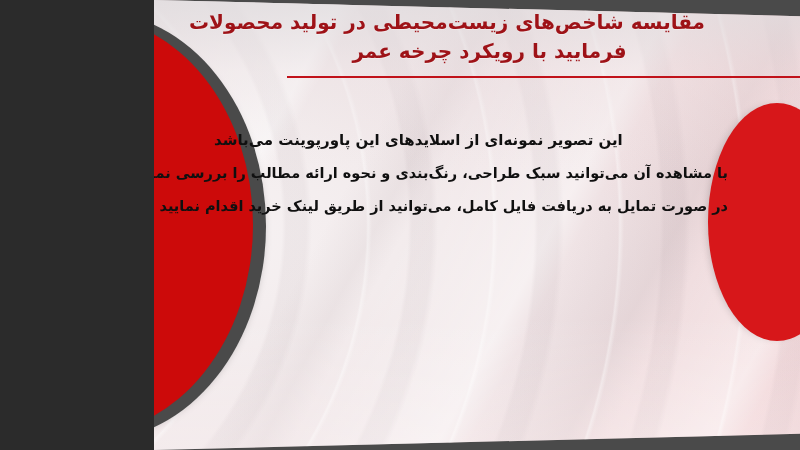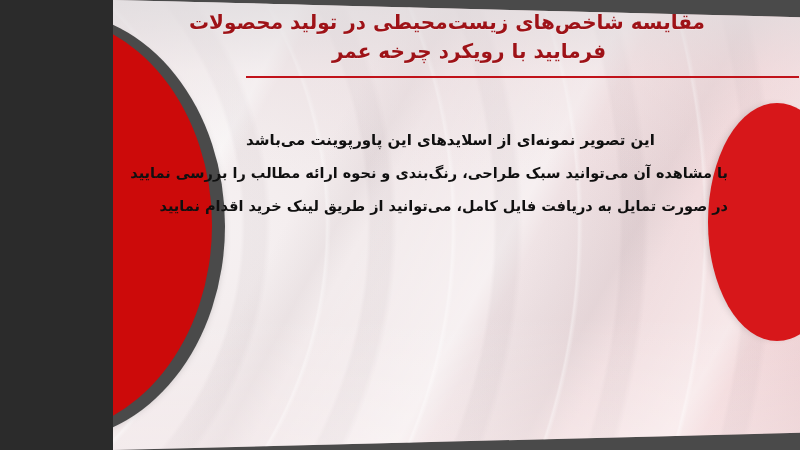--- a/index.html
+++ b/index.html
@@ -7,21 +7,20 @@
     padding: 0;
     background: #2b2b2b;
   }
   .slide {
     position: relative;
     width: 646px;
     height: 450px;
     overflow: hidden;
     background: #4a4a4a;
     font-family: "DejaVu Sans", "Liberation Sans", sans-serif;
-    padding-left: 41px;
   }
 
   
   .frame-band {
     position: absolute;
     left: 0;
     width: 800px;
     background: #4a4a4a;
     z-index: 1;
   }
@@ -170,21 +169,21 @@
     background: #c1121a;
   }
 
   
   .body-block {
     position: absolute;
     z-index: 6;
     left: 60px;
     right: 72px;
     top: 124px;
-    text-align: center;
+    text-align: left;
     direction: rtl;
   }
   .body-line {
     color: #101010;
     font-size: 15px;
     font-weight: 600;
     line-height: 33px;
     white-space: nowrap;
   }
   .body-line.l2 { font-size: 14.5px; }

